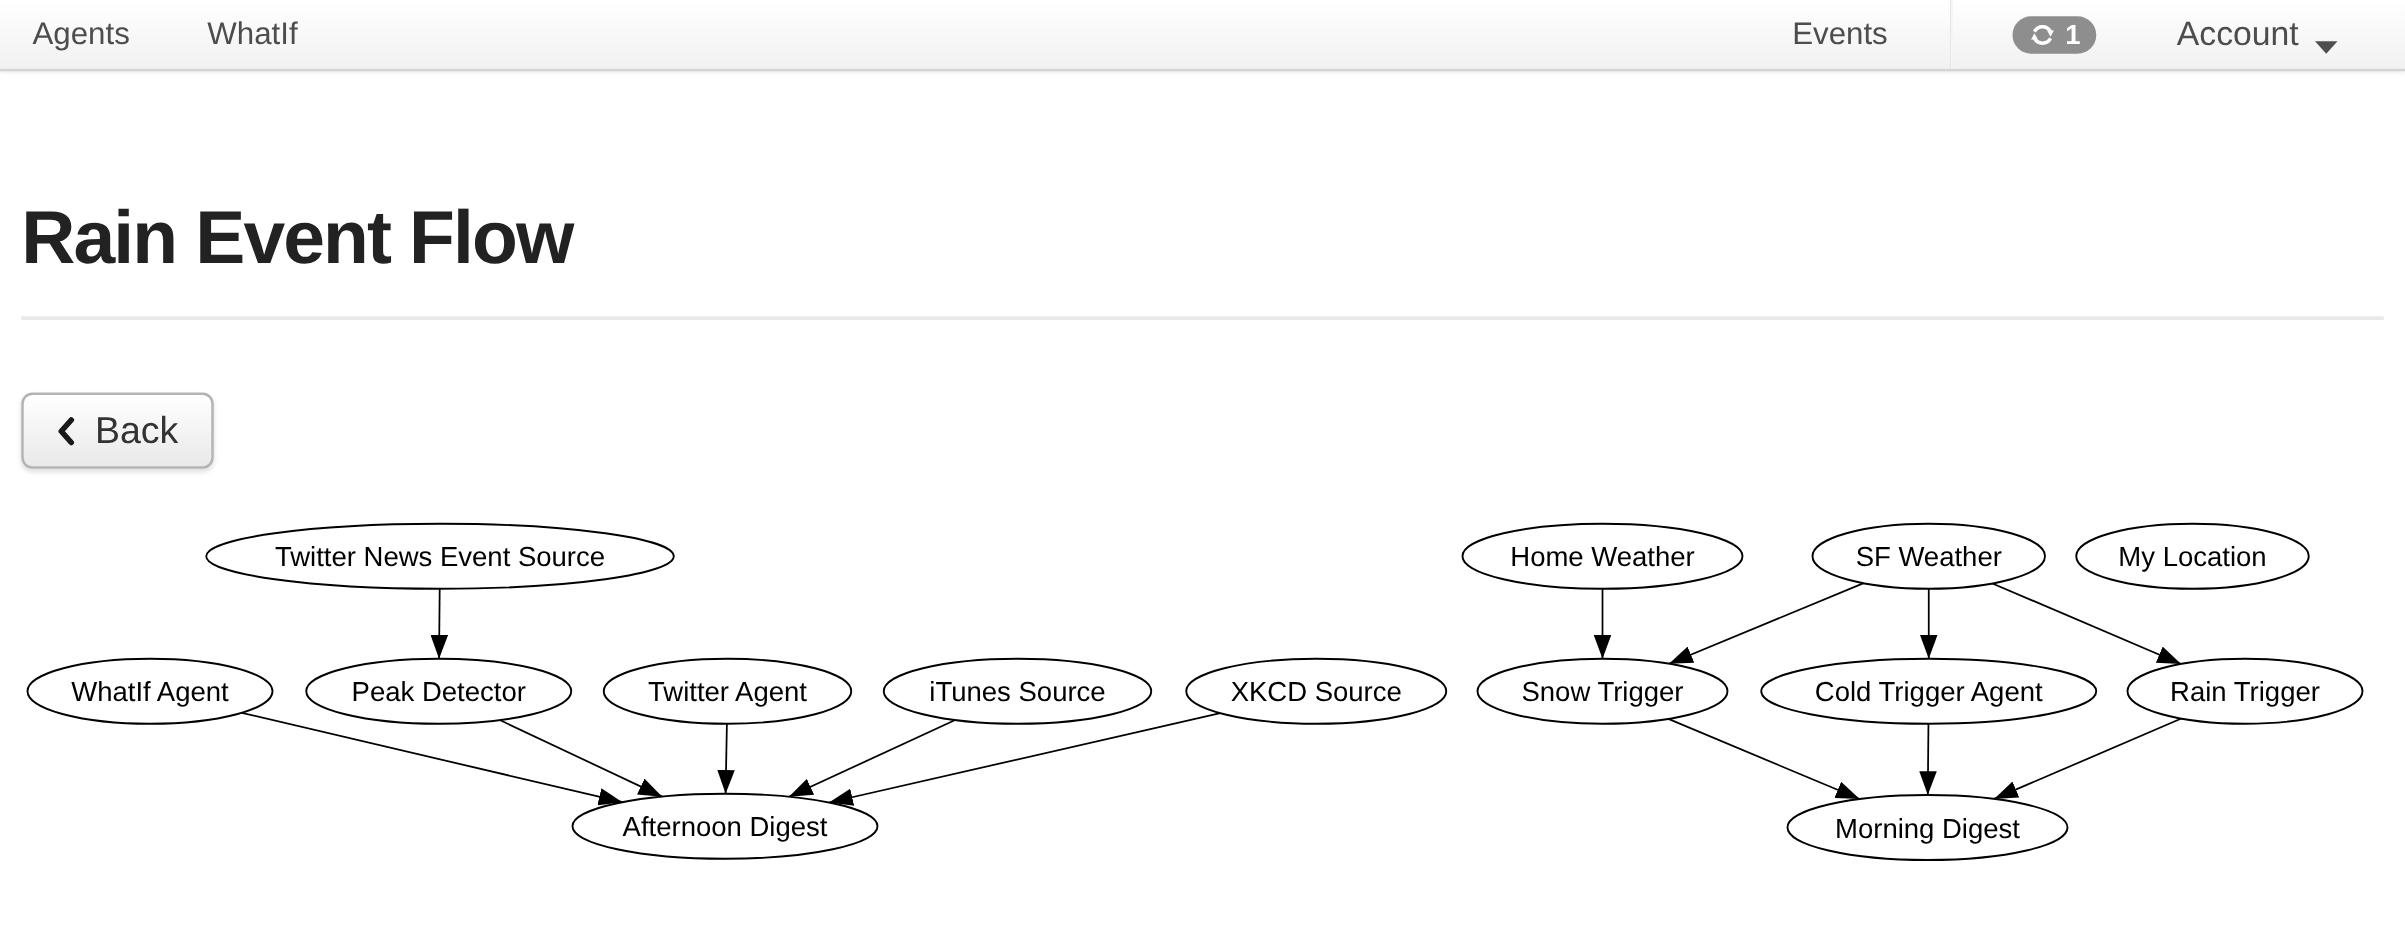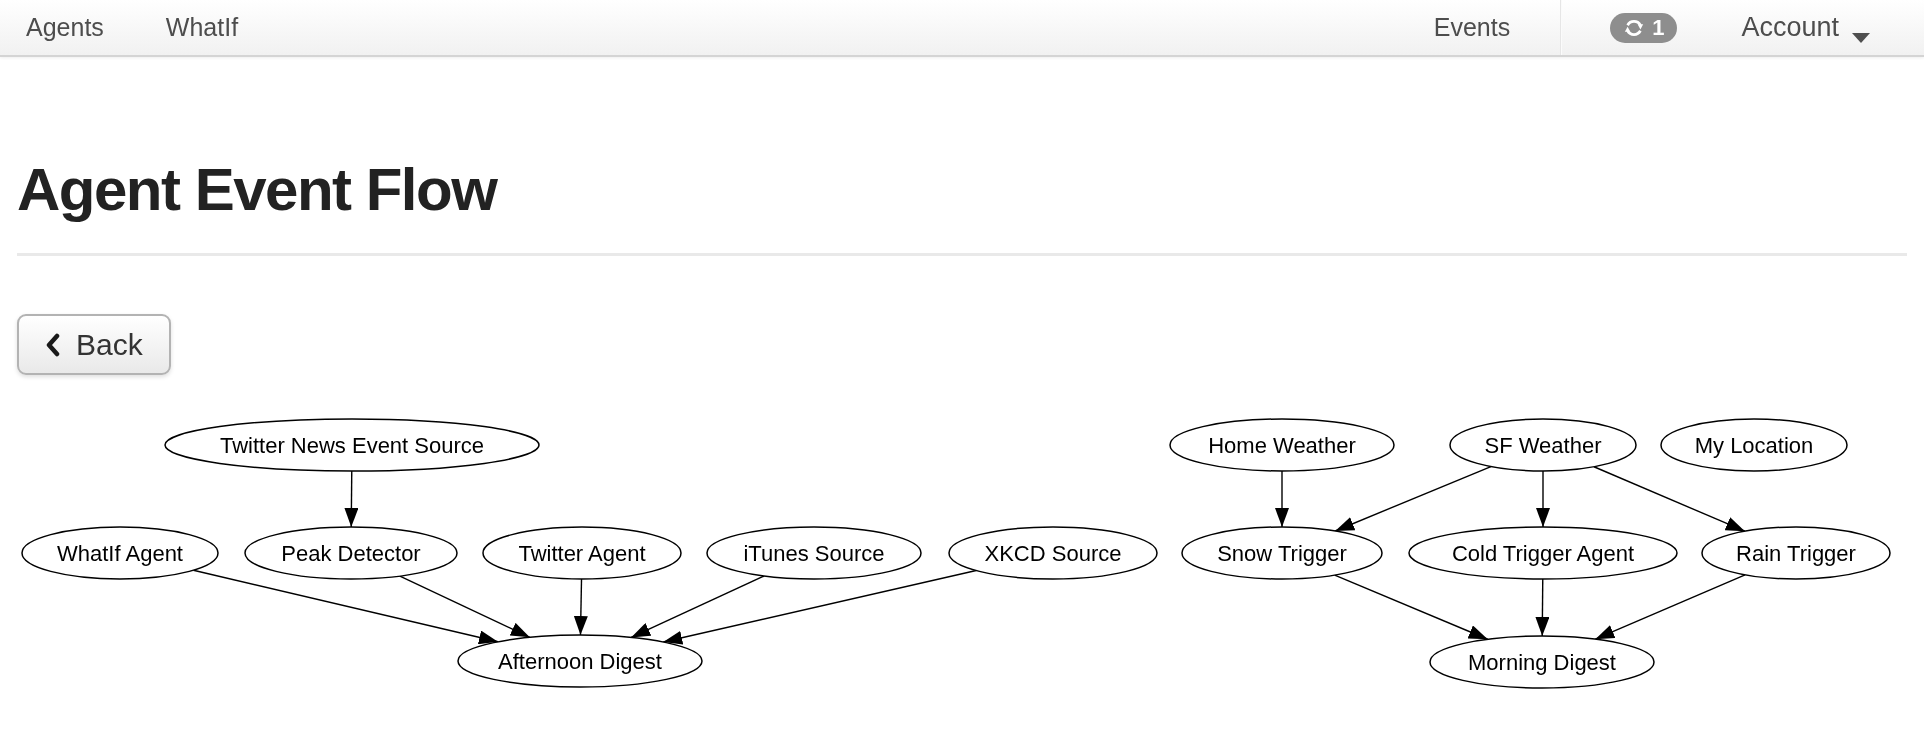--- a/index.html
+++ b/index.html
@@ -66,21 +66,21 @@
       <span class="count">1</span>
     </span>
     <span class="account">
       <span class="label">Account</span>
       <span class="caret"></span>
     </span>
   </div>
 </div>
 
 <div class="container">
-  <h1 class="page-title">Agent Event Flow</h1>
+  <h1 class="page-title">Rain Event Flow</h1>
   <hr class="rule">
   <button class="back-btn">
     <span style="display:inline-flex;">
       <svg width="15" height="24" viewBox="0 0 15 24">
         <path d="M12,3 L4,12 L12,21" fill="none" stroke="#1a1a1a" stroke-width="4.5" stroke-linecap="round" stroke-linejoin="round"></path>
       </svg>
     </span>
     <span>Back</span>
   </button>
 </div>

